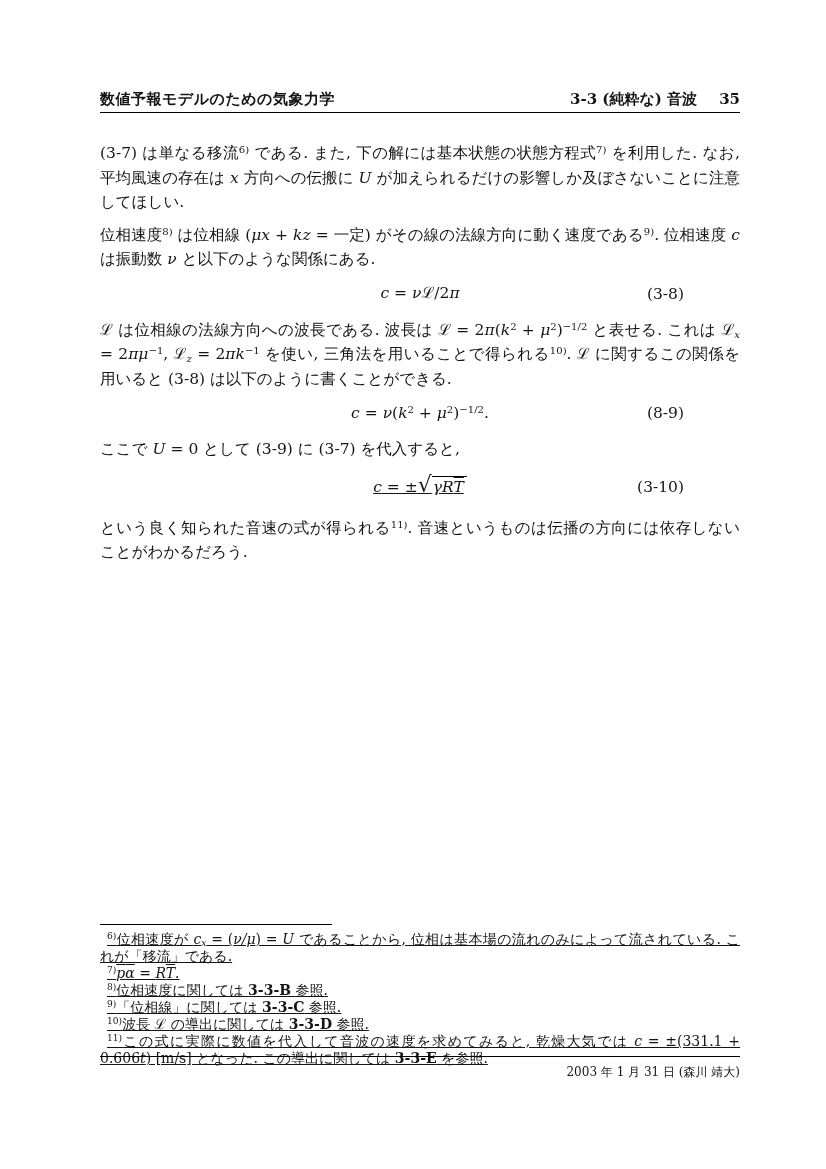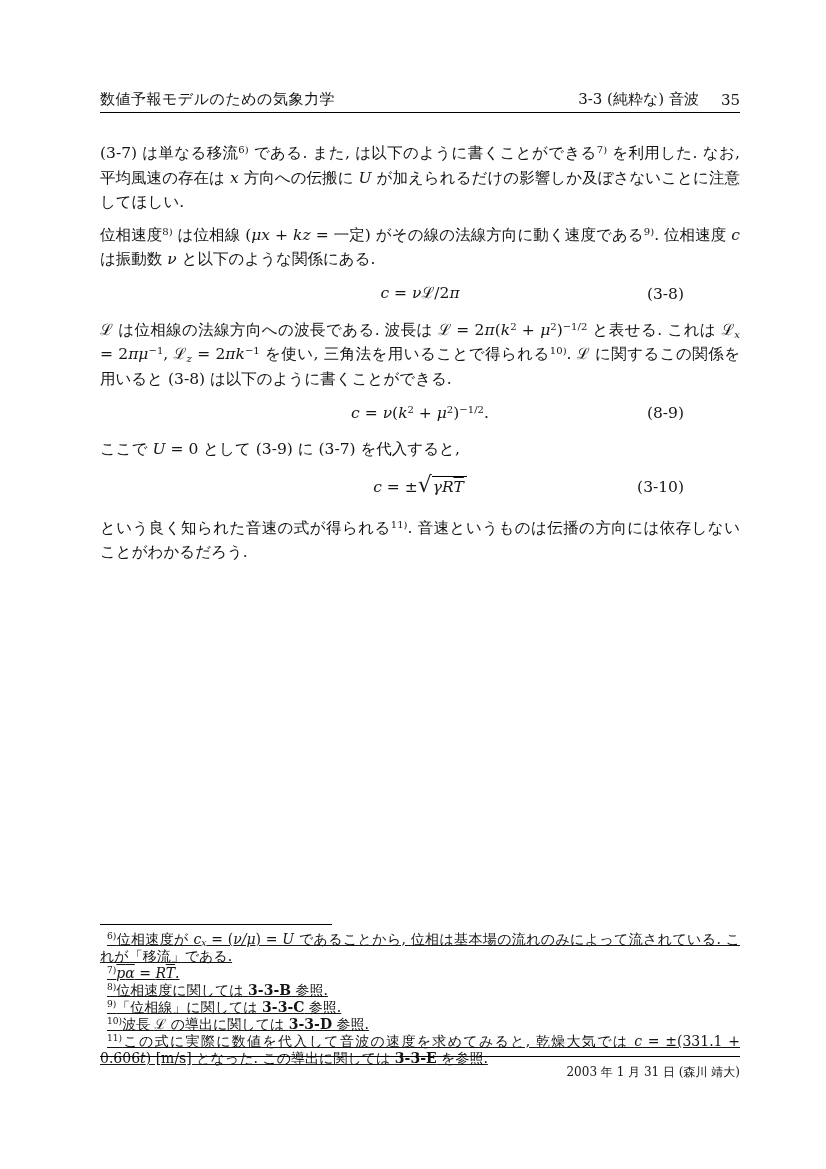--- a/index.html
+++ b/index.html
@@ -8,44 +8,44 @@
     width:826px; height:1169px;
     background:#ffffff;
     color:#151515;
     font-family:"DejaVu Serif","Liberation Serif",serif;
     overflow:hidden;
   }
   
   .header {
     position:absolute; top:90px; left:100px; right:86px;
     display:flex; justify-content:space-between; align-items:baseline;
-    font-weight:normal; font-size:15px; white-space:nowrap;
+    font-weight:bold; font-size:15px; white-space:nowrap;
   }
   .header-left { font-family:"DejaVu Sans","Liberation Sans",sans-serif; letter-spacing:0.5px; }
-  .header-right { display:flex; align-items:center; }
+  .header-right { display:flex; align-items:flex-start; }
   .header-section { font-family:"DejaVu Serif","Liberation Serif",serif; }
   .header-pagenum { margin-left:22px; font-family:"DejaVu Serif","Liberation Serif",serif; }
   .header-rule { position:absolute; top:112px; left:100px; right:86px; border-top:1.4px solid #000; }
 
   
   .content {
     position:absolute; top:141px; left:100px; width:640px;
     font-size:15.5px; line-height:24.5px; text-align:justify;
   }
   .content p { margin:0; }
   .p2 { margin-top:8px !important; }
   .p4 { margin-top:11px !important; }
   .p5 { margin-top:12px !important; }
 
   
   .eq {
     position:relative; display:flex; justify-content:center; align-items:center;
     height:26px; margin:9px 0 11px 0;
   }
-  .eq-tall { height:34px; margin:8px 0 12px 0; }
+  .eq-tall { height:34px; margin:8px 0 12px 0;text-decoration:underline; }
   .eq .eq-label { position:absolute; right:56px; top:50%; transform:translateY(-50%); }
   .sqrt-rad { font-size:22px; line-height:1; font-weight:400; transform:translateY(1px); }
   .sqrt-body { border-top:1.2px solid #000; padding:1px 3px 0 1px; }
 
   
   .seg-r  { }
   .seg-i  { font-style:italic; }
   .seg-b  { font-weight:bold; }
   .seg-sup  { font-size:0.65em; vertical-align:0.5em; line-height:0; }
   .seg-subi { font-size:0.65em; vertical-align:-0.25em; line-height:0; font-style:italic; }
@@ -72,21 +72,21 @@
     <span class="header-left">数値予報モデルのための気象力学</span>
     <span class="header-right">
       <span class="header-section">3-3 (純粋な) 音波</span>
       <span class="header-pagenum">35</span>
     </span>
   </div>
   <div class="header-rule"></div>
 
   <div class="content">
 
-    <p class="p1"><span class="seg-r">(3-7) は単なる移流</span><span class="seg-sup">6)</span><span class="seg-r"> である. また, は以下のように書くことができる</span><span class="seg-sup">7)</span><span class="seg-r"> を利用した. なお, 平均風速の存在は </span><span class="seg-i">x</span><span class="seg-r"> 方向への伝搬に </span><span class="seg-i">U</span><span class="seg-r"> が加えられるだけの影響しか及ぼさないことに注意してほしい.</span></p>
+    <p class="p1"><span class="seg-r">(3-7) は単なる移流</span><span class="seg-sup">6)</span><span class="seg-r"> である. また, 下の解には基本状態の状態方程式</span><span class="seg-sup">7)</span><span class="seg-r"> を利用した. なお, 平均風速の存在は </span><span class="seg-i">x</span><span class="seg-r"> 方向への伝搬に </span><span class="seg-i">U</span><span class="seg-r"> が加えられるだけの影響しか及ぼさないことに注意してほしい.</span></p>
 
     <p class="p2"><span class="seg-r">位相速度</span><span class="seg-sup">8)</span><span class="seg-r"> は位相線 (</span><span class="seg-i">μx</span><span class="seg-r"> + </span><span class="seg-i">kz</span><span class="seg-r"> = 一定) がその線の法線方向に動く速度である</span><span class="seg-sup">9)</span><span class="seg-r">. 位相速度 </span><span class="seg-i">c</span><span class="seg-r"> は振動数 </span><span class="seg-i">ν</span><span class="seg-r"> と以下のような関係にある.</span></p>
 
     <div class="eq">
       <span class="eq-formula"><span class="seg-i">c</span><span class="seg-r"> = </span><span class="seg-i">ν</span><span class="seg-r">ℒ</span><span class="seg-r">/2</span><span class="seg-i">π</span></span>
       <span class="eq-label">(3-8)</span>
     </div>
 
     <p class="p3"><span class="seg-r">ℒ は位相線の法線方向への波長である. 波長は ℒ = 2</span><span class="seg-i">π</span><span class="seg-r">(</span><span class="seg-i">k</span><span class="seg-sup">2</span><span class="seg-r"> + </span><span class="seg-i">μ</span><span class="seg-sup">2</span><span class="seg-r">)</span><span class="seg-sup">−1/2</span><span class="seg-r"> と表せる. これは ℒ</span><span class="seg-subi">x</span><span class="seg-r"> = 2</span><span class="seg-i">πμ</span><span class="seg-sup">−1</span><span class="seg-r">, ℒ</span><span class="seg-subi">z</span><span class="seg-r"> = 2</span><span class="seg-i">πk</span><span class="seg-sup">−1</span><span class="seg-r"> を使い, 三角法を用いることで得られる</span><span class="seg-sup">10)</span><span class="seg-r">. ℒ に関するこの関係を用いると (3-8) は以下のように書くことができる.</span></p>
 

